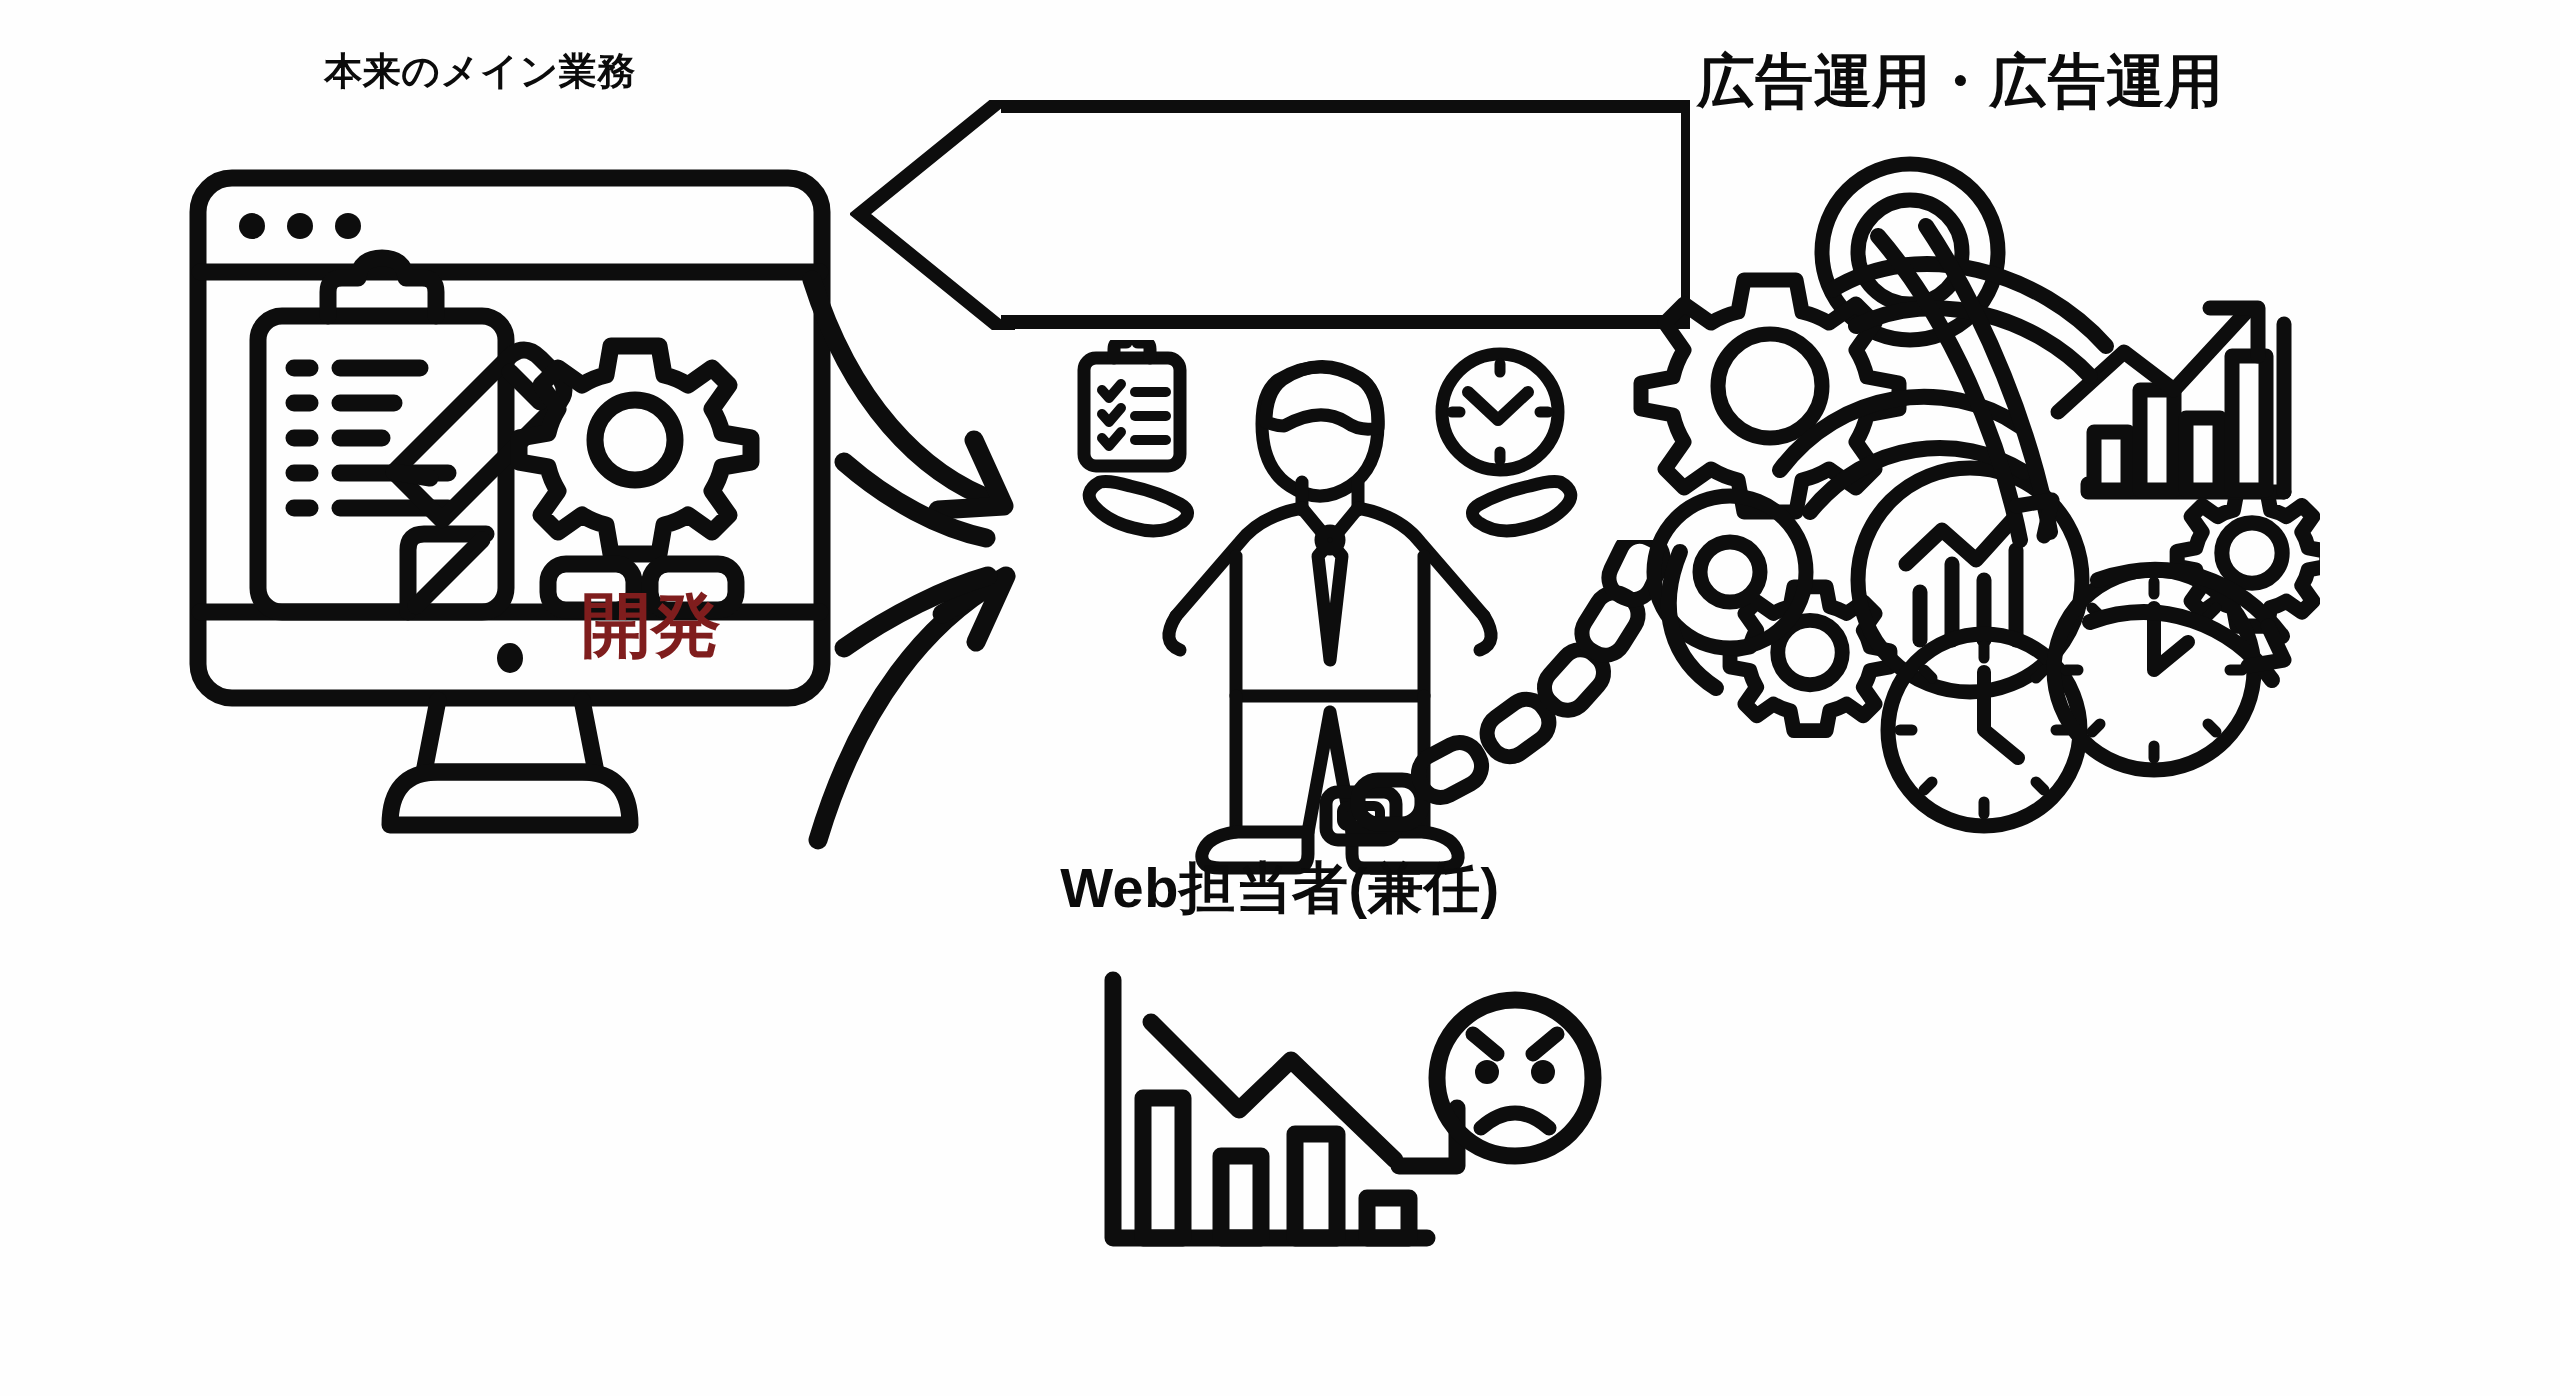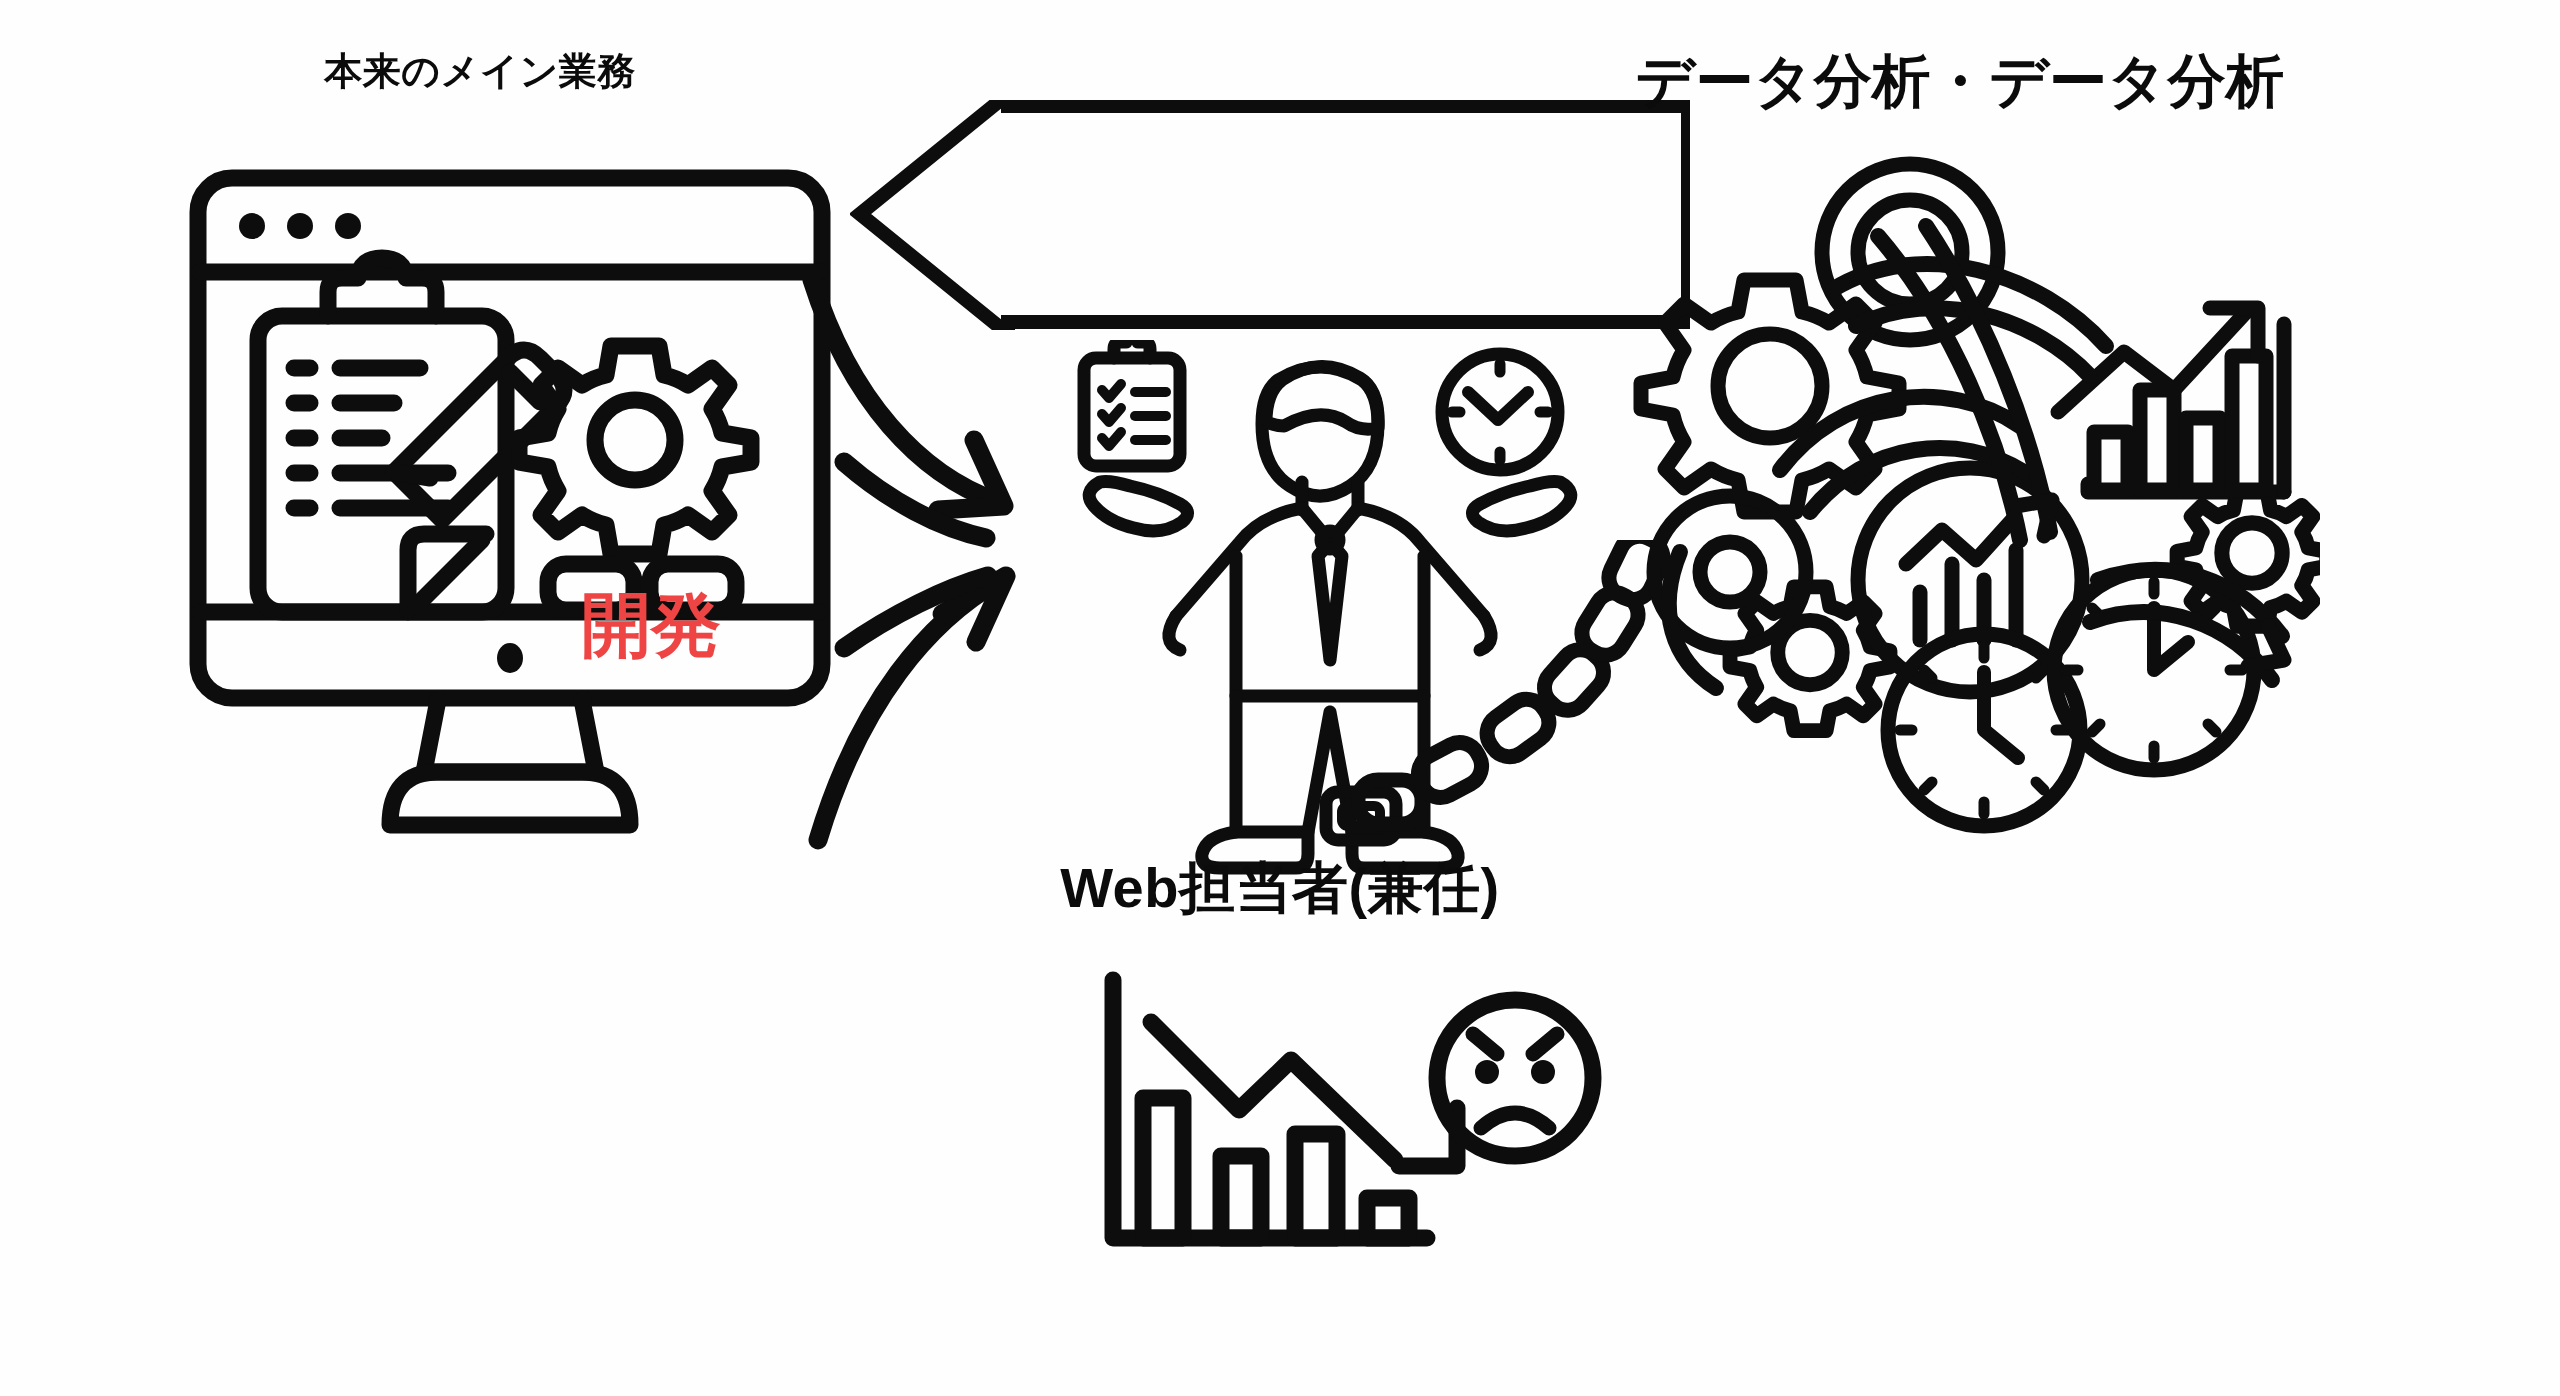--- a/index.html
+++ b/index.html
@@ -123,21 +123,21 @@
                  a78 78 0 0 1 -24 -10 l-24 17 l-17 -17 l17 -24 a78 78 0 0 1 -10 -24 l-29 -5 l0 -24 l29 -5
                  a78 78 0 0 1 10 -24 l-17 -24 l17 -17 l24 17 a78 78 0 0 1 24 -10 l5 -29 z"></path>
         <circle cx="0" cy="-10" r="40"></circle>
       </g>
 
       <rect x="368" y="404" width="86" height="46" rx="18" ry="18"></rect>
       <rect x="470" y="404" width="86" height="46" rx="18" ry="18"></rect>
     </svg>
 
     <div style="position:absolute; left:366px; top:430px; width:210px; text-align:center;
-                font-size:70px; font-weight:700; color:#ef4444; line-height:1;
+                font-size:70px; font-weight:700; color:#7f1d1d; line-height:1;
                 font-family:'Liberation Sans','DejaVu Sans',sans-serif;">開発</div>
   </div>
 
   <div class="art" id="arrowbox-art">
     <svg width="840" height="230" viewBox="0 0 840 230" fill="none" stroke="#0d0d0d" stroke-width="14" stroke-linejoin="miter" stroke-linecap="square">
       <path d="M838 8 L158 8 L158 -4 L10 116 L158 236 L158 224 L838 224 Z" transform="translate(0,-2)"></path>
     </svg>
   </div>
 
   <div class="art" id="curves-art">
@@ -357,18 +357,18 @@
         <line x1="482" y1="74" x2="458" y2="94" stroke-width="15"></line>
         <circle cx="412" cy="112" r="12" fill="#0d0d0d" stroke="none"></circle>
         <circle cx="468" cy="112" r="12" fill="#0d0d0d" stroke="none"></circle>
         <path d="M406 168 q34 -30 68 0" stroke-width="15"></path>
       </g>
     </svg>
   </div>
 
   <div class="label" id="label-main-task">本来のメイン業務</div>
 
-  <div class="label" id="label-ads-analytics">データ分析・データ分析</div>
+  <div class="label" id="label-ads-analytics">広告運用・広告運用</div>
 
   <div class="label" id="label-web-person">Web担当者(兼任)</div>
 
 
 </div>
 
 </body></html>

